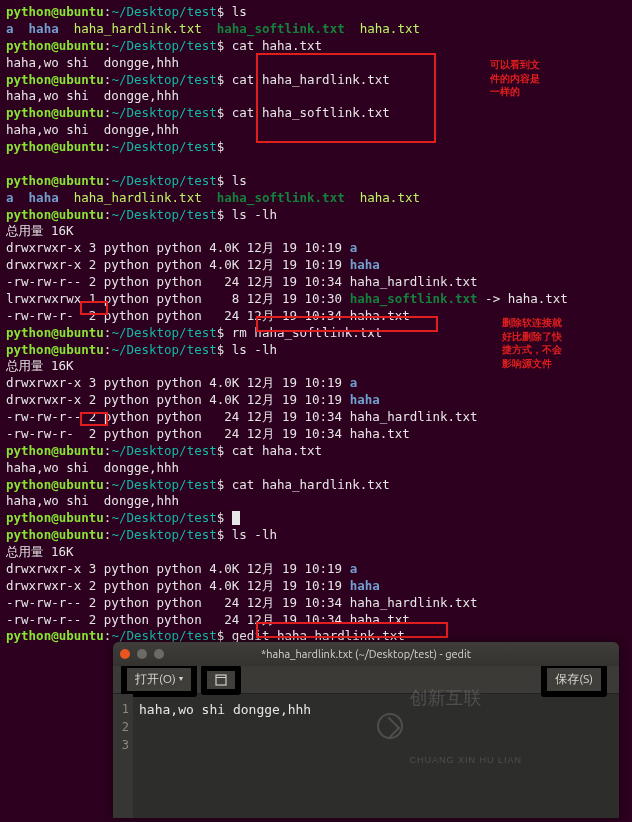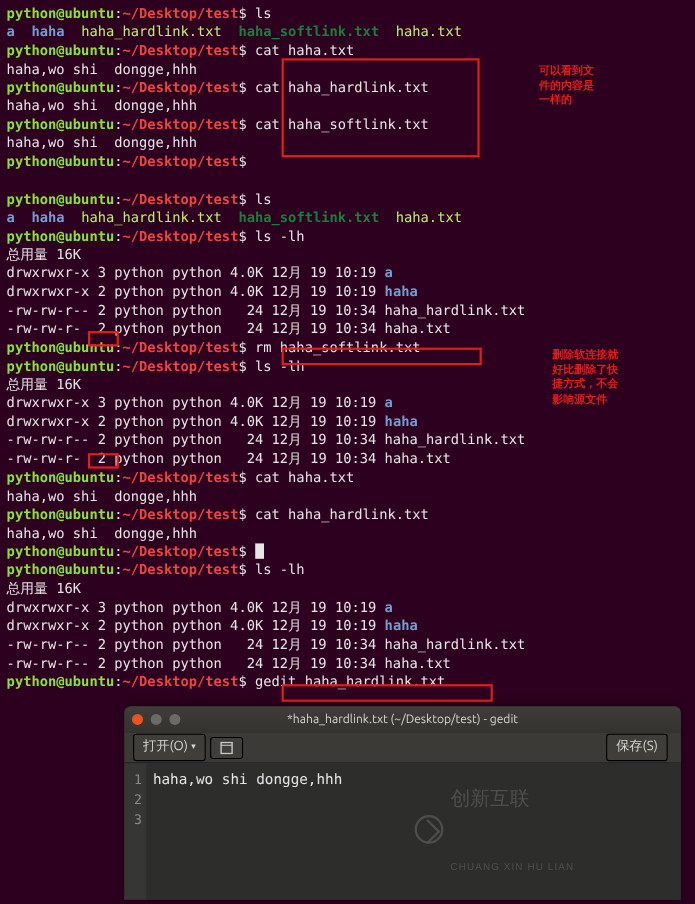--- a/index.html
+++ b/index.html
@@ -1,45 +1,45 @@
 <!DOCTYPE html>
 <html><head>
 <meta charset="utf-8">
 <style>
   * { margin:0; padding:0; box-sizing:border-box; }
   body { background:#2c001e; font-family: "DejaVu Sans Mono","Consolas",monospace; font-size:12.5px; line-height:1.35; width:632px; height:822px; overflow:hidden; position:relative; }
   .terminal { padding:4px 6px; color:#e6e6e6; }
   .line { white-space:pre; }
   .user { color:#8ae234; font-weight:bold; }
   .colon { color:#e6e6e6; }
-  .path { color:#ef4444; font-weight:bold; }
+  .path { color:#14b8a6; font-weight:normal; }
   .dollar { color:#e6e6e6; }
   .cmd { color:#e6e6e6; }
   .cyan { color:#15803d; font-weight:bold; }
   .dir { color:#729fcf; font-weight:bold; }
   .plain { color:#bef264; }
   .cursor { display:inline-block; width:8px; height:14px; background:#e6e6e6; vertical-align:text-bottom; }
   .redbox { border:2px solid #e01e1e; position:absolute; pointer-events:none; }
   .redtext { color:#e01e1e; position:absolute; font-family: "PingFang SC","Microsoft YaHei",sans-serif; font-size:10px; font-weight:bold; line-height:1.35; }
   
   .gedit { position:absolute; left:113px; top:642px; width:506px; height:176px; background:#2e2e2c; border-radius:6px 6px 0 0; box-shadow:0 0 8px rgba(0,0,0,.4); overflow:hidden; }
   .titlebar { height:24px; background:linear-gradient(#3e3d39,#34332f); display:flex; align-items:center; position:relative; }
   .wbtn { width:10px; height:10px; border-radius:50%; margin-left:7px; }
   .wclose{ background:#e95420; }
   .wmin{ background:#6b6a65; }
   .wmax{ background:#6b6a65; }
   .titletext { position:absolute; left:0; right:0; text-align:center; color:#d8d6cf; font-family:"Ubuntu",sans-serif; font-size:11px; }
   .toolbar { height:28px; background:#3b3a36; display:flex; align-items:center; padding:0 8px; color:#d8d6cf; font-family:"Ubuntu",sans-serif; font-size:12px; border-bottom:1px solid #222; }
-  .toolbtn { padding:3px 8px; margin-right:4px; border:1px solid #000000; border-radius:3px; background:#3f3e3a; cursor:pointer; display:flex; align-items:center; }
+  .toolbtn { padding:3px 8px; margin-right:4px; border:6px solid #000000; border-radius:3px; background:#3f3e3a; cursor:pointer; display:flex; align-items:center; }
   .tri{ font-size:8px; margin-left:3px; }
   .savebtn{ margin-left:auto; }
   .editor { display:flex; height:calc(100% - 52px); background:#2d2d2c; }
   .gutter { width:20px; background:#363634; color:#8a8985; text-align:right; padding:6px 4px 0 0; font-size:12px; line-height:1.5; }
   .content { flex:1; padding:6px 4px 0 6px; color:#e6e6e6; font-size:13px; line-height:1.5; position:relative; }
-  .watermark { position:absolute; right:110px; bottom:28px; opacity:.3; color:#9a9a9a; font-family:"Microsoft YaHei",sans-serif; font-size:18px; display:flex; align-items:center; gap:6px; pointer-events:none;}
+  .watermark { position:absolute; right:110px; bottom:56px; opacity:.3; color:#9a9a9a; font-family:"Microsoft YaHei",sans-serif; font-size:18px; display:flex; align-items:center; gap:6px; pointer-events:none;}
   .watermark .sub{ font-size:9px; letter-spacing:1px;margin-top:44px; }
   .wmlogo{ width:26px; height:26px; border:2px solid #9a9a9a; border-radius:50%; position:relative; }
   .wmlogo::after{ content:""; position:absolute; width:14px; height:14px; border-right:2px solid #9a9a9a; border-bottom:2px solid #9a9a9a; transform:rotate(-45deg); left:2px; top:5px; }
   .editcursor::after{ content:""; display:inline-block; width:1px; height:14px; background:#e6e6e6; vertical-align:middle; margin-left:1px;}
 </style>
 </head>
 <body>
 
 <div class="terminal">
 <div class="line"><span class="user">python@ubuntu</span><span class="colon">:</span><span class="path">~/Desktop/test</span><span class="dollar">$</span> <span class="cmd">ls</span></div>
@@ -52,20 +52,21 @@
 <div class="line">haha,wo shi  dongge,hhh</div>
 <div class="line"><span class="user">python@ubuntu</span><span class="colon">:</span><span class="path">~/Desktop/test</span><span class="dollar">$</span> </div>
 <div class="line">&nbsp;</div>
 <div class="line"><span class="user">python@ubuntu</span><span class="colon">:</span><span class="path">~/Desktop/test</span><span class="dollar">$</span> <span class="cmd">ls</span></div>
 <div class="line"><span class="dir">a</span>  <span class="dir">haha</span>  <span class="plain">haha_hardlink.txt</span>  <span class="cyan">haha_softlink.txt</span>  <span class="plain">haha.txt</span></div>
 <div class="line"><span class="user">python@ubuntu</span><span class="colon">:</span><span class="path">~/Desktop/test</span><span class="dollar">$</span> <span class="cmd">ls -lh</span></div>
 <div class="line">总用量 16K</div>
 <div class="line"><span>drwxrwxr-x 3 python python 4.0K 12月 19 10:19 </span><span class="dir">a</span></div>
 <div class="line"><span>drwxrwxr-x 2 python python 4.0K 12月 19 10:19 </span><span class="dir">haha</span></div>
 <div class="line">-rw-rw-r-- 2 python python   24 12月 19 10:34 haha_hardlink.txt</div>
+<div class="line"><span>lrwxrwxrwx 1 python python    8 12月 19 10:30 </span><span class="cyan">haha_softlink.txt</span><span> -&gt; haha.txt</span></div>
 <div class="line"><span>-rw-rw-r-  </span><span>2</span><span> python python   24 12月 19 10:34 haha.txt</span></div>
 <div class="line"><span class="user">python@ubuntu</span><span class="colon">:</span><span class="path">~/Desktop/test</span><span class="dollar">$</span> <span class="cmd">rm haha_softlink.txt</span></div>
 <div class="line"><span class="user">python@ubuntu</span><span class="colon">:</span><span class="path">~/Desktop/test</span><span class="dollar">$</span> <span class="cmd">ls -lh</span></div>
 <div class="line">总用量 16K</div>
 <div class="line"><span>drwxrwxr-x 3 python python 4.0K 12月 19 10:19 </span><span class="dir">a</span></div>
 <div class="line"><span>drwxrwxr-x 2 python python 4.0K 12月 19 10:19 </span><span class="dir">haha</span></div>
 <div class="line">-rw-rw-r-- 2 python python   24 12月 19 10:34 haha_hardlink.txt</div>
 <div class="line"><span>-rw-rw-r-  </span><span>2</span><span> python python   24 12月 19 10:34 haha.txt</span></div>
 <div class="line"><span class="user">python@ubuntu</span><span class="colon">:</span><span class="path">~/Desktop/test</span><span class="dollar">$</span> <span class="cmd">cat haha.txt</span></div>
 <div class="line">haha,wo shi  dongge,hhh</div>

